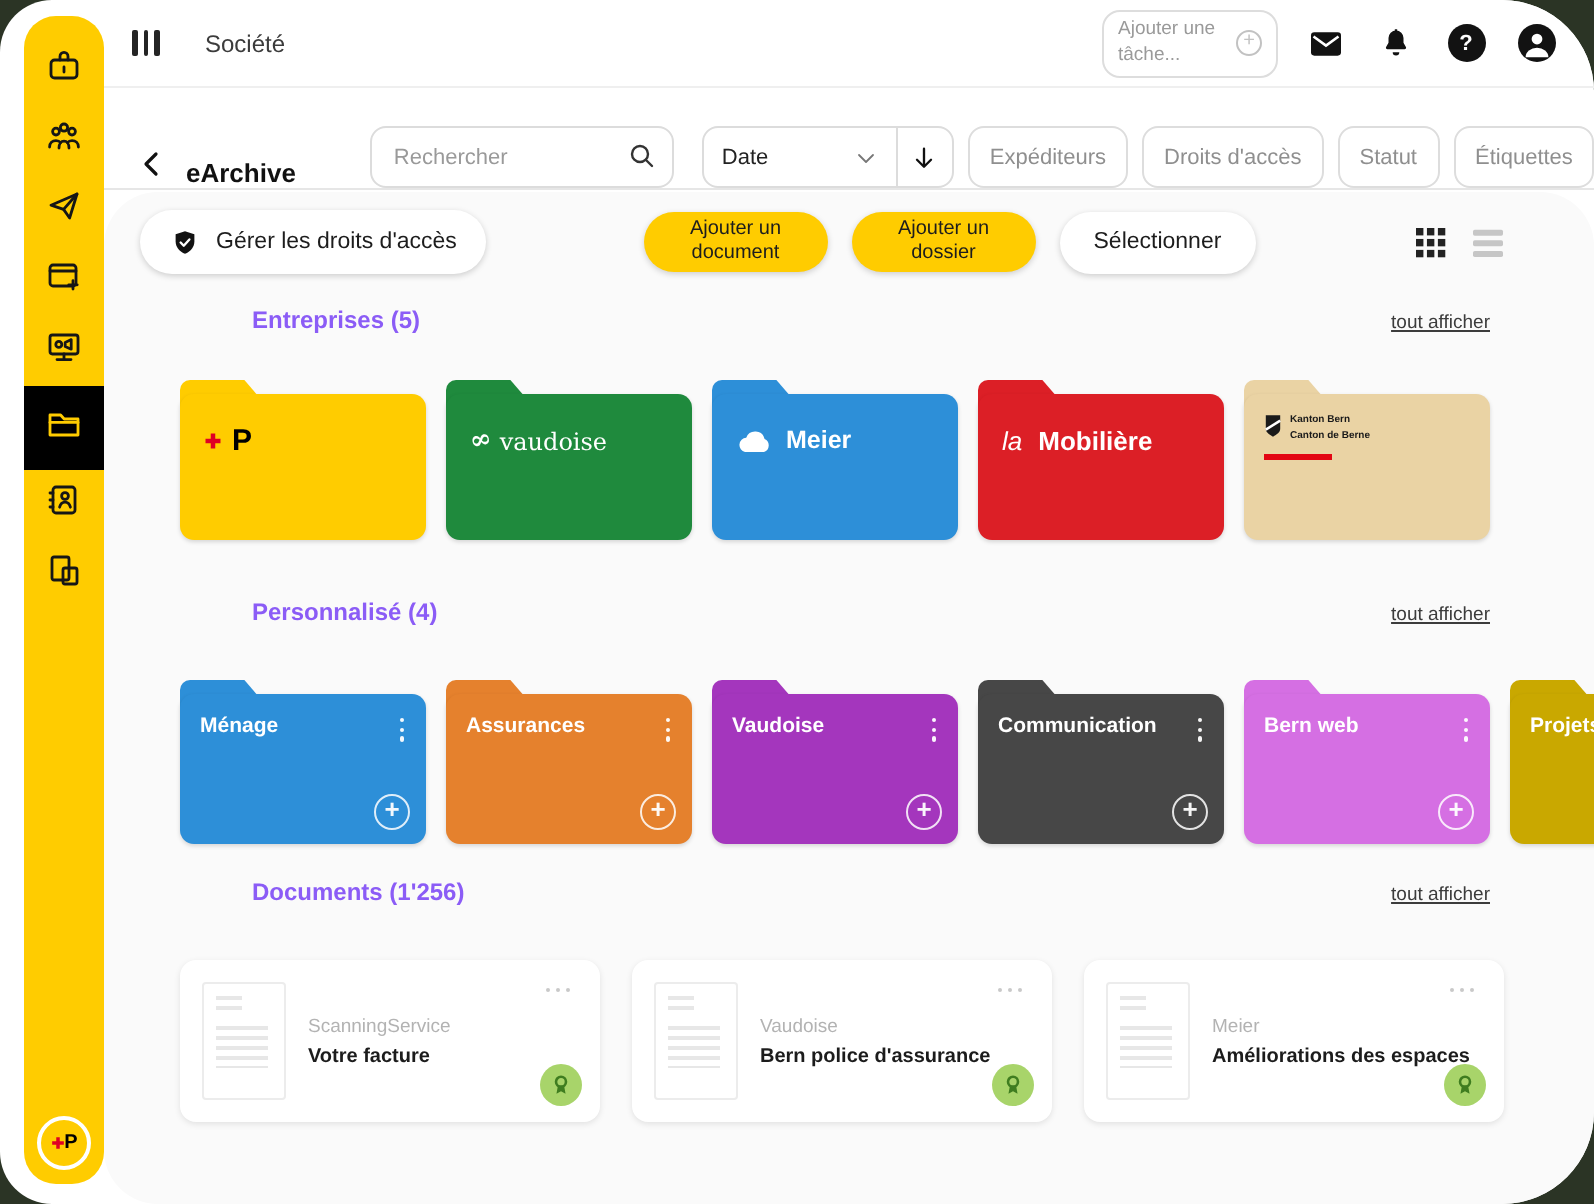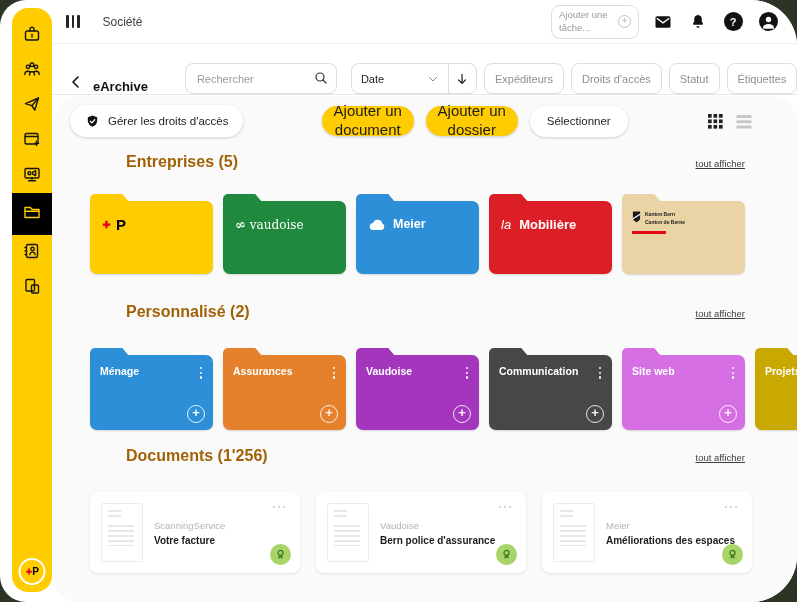--- a/index.html
+++ b/index.html
@@ -47,30 +47,30 @@
   .chip{height:31px;border:1px solid #ddd;border-radius:8px;background:#fff;color:#8f8f8f;font-size:11px;padding:0 10px;margin-left:7px;display:flex;align-items:center;cursor:pointer;white-space:nowrap;font-family:"Liberation Sans",sans-serif;}
   .tool-divider{width:1px;height:36px;background:#e6e6e6;margin-left:10px;}
 
   
   .content{position:absolute;left:52px;right:0;top:96px;bottom:0;background:#fafafa;overflow:hidden;padding-left:38px;border-radius:27px;}
 
   .actions{display:flex;align-items:center;margin-top:9px;height:32px;padding-right:40px;}
   .pill{border-radius:17px;display:flex;align-items:center;justify-content:center;font-size:11.5px;color:#1d1d1d;background:#fff;box-shadow:0 1px 3px rgba(0,0,0,.18);cursor:pointer;font-family:"Liberation Sans",sans-serif;border:none;}
   .pill.manage{height:32px;padding:0 15px;gap:8px;margin-left:-20px;}
   .center-group{margin:0 auto;display:flex;gap:12px;align-items:center;}
-  .pill.yellow{background:#FFCC00;width:92px;height:30px;font-size:15px;line-height:1.25;text-align:center;padding:0 8px;font-weight:500;border-radius:15px;}
+  .pill.yellow{background:#FFCC00;width:92px;height:30px;font-size:10px;line-height:1.25;text-align:center;padding:0 8px;font-weight:500;border-radius:15px;}
   .pill.select{height:31px;padding:0 17px;}
   .view-icons{display:flex;gap:11px;align-items:center;margin-right:4px;}
   .view-btn{width:18px;height:18px;display:flex;align-items:center;justify-content:center;cursor:pointer;}
 
   .sec-head{display:flex;align-items:baseline;justify-content:space-between;padding-right:52px;}
   .sec-head.s1{margin-top:16px;}
   .sec-head.s2{margin-top:29px;}
   .sec-head.s3{margin-top:17px;}
-  .sec-title{font-size:16px;font-weight:bold;color:#a16207;padding-left:36px;}
+  .sec-title{font-size:12px;font-weight:bold;color:#8b5cf6;padding-left:36px;}
   .sec-link{font-size:9.5px;color:#3c3c3c;text-decoration:underline;cursor:pointer;}
 
   .folder-row{display:flex;gap:10px;margin-top:23px;}
   .folder-row.row2{margin-top:27px;}
   .folder{width:123px;height:80px;position:relative;flex:none;cursor:pointer;}
   .folder.tall{height:82px;}
   .f-tab{position:absolute;top:0;left:0;width:46px;height:16px;border-radius:5px 2px 0 0;clip-path:polygon(0 0,70% 0,100% 100%,0 100%);}
   .f-body{position:absolute;top:7px;left:0;right:0;bottom:0;border-radius:7px;box-shadow:0 1px 2px rgba(0,0,0,.15);}
 
   .brand{position:absolute;top:16px;left:12px;display:flex;align-items:center;gap:5px;}
@@ -350,21 +350,21 @@
                   </svg>
                 <span class="kb-text"><span>Kanton Bern</span><br><span>Canton de Berne</span></span>
               </span>
               <span class="kb-bar"></span>
             </span>
           </div>
         </div>
       </div>
 
       <div class="sec-head s2">
-        <span class="sec-title">Personnalisé (2)</span>
+        <span class="sec-title">Personnalisé (4)</span>
         <a class="sec-link">tout afficher</a>
       </div>
       <div class="folder-row row2">
         <div class="folder tall">
           <div class="f-tab" style="background-color: rgb(45, 143, 216);"></div>
           <div class="f-body" style="background-color: rgb(45, 143, 216);">
             <span class="p-name">Ménage</span>
             <span class="p-dots">
                 <i></i>
                 <i></i>
@@ -405,21 +405,21 @@
                 <i></i>
                 <i></i>
                 <i></i>
               </span>
             <span class="p-add">+</span>
           </div>
         </div>
         <div class="folder tall">
           <div class="f-tab" style="background-color: rgb(213, 111, 227);"></div>
           <div class="f-body" style="background-color: rgb(213, 111, 227);">
-            <span class="p-name">Site web</span>
+            <span class="p-name">Bern web</span>
             <span class="p-dots">
                 <i></i>
                 <i></i>
                 <i></i>
               </span>
             <span class="p-add">+</span>
           </div>
         </div>
         <div class="folder tall">
           <div class="f-tab" style="background-color: rgb(201, 168, 0);"></div>

